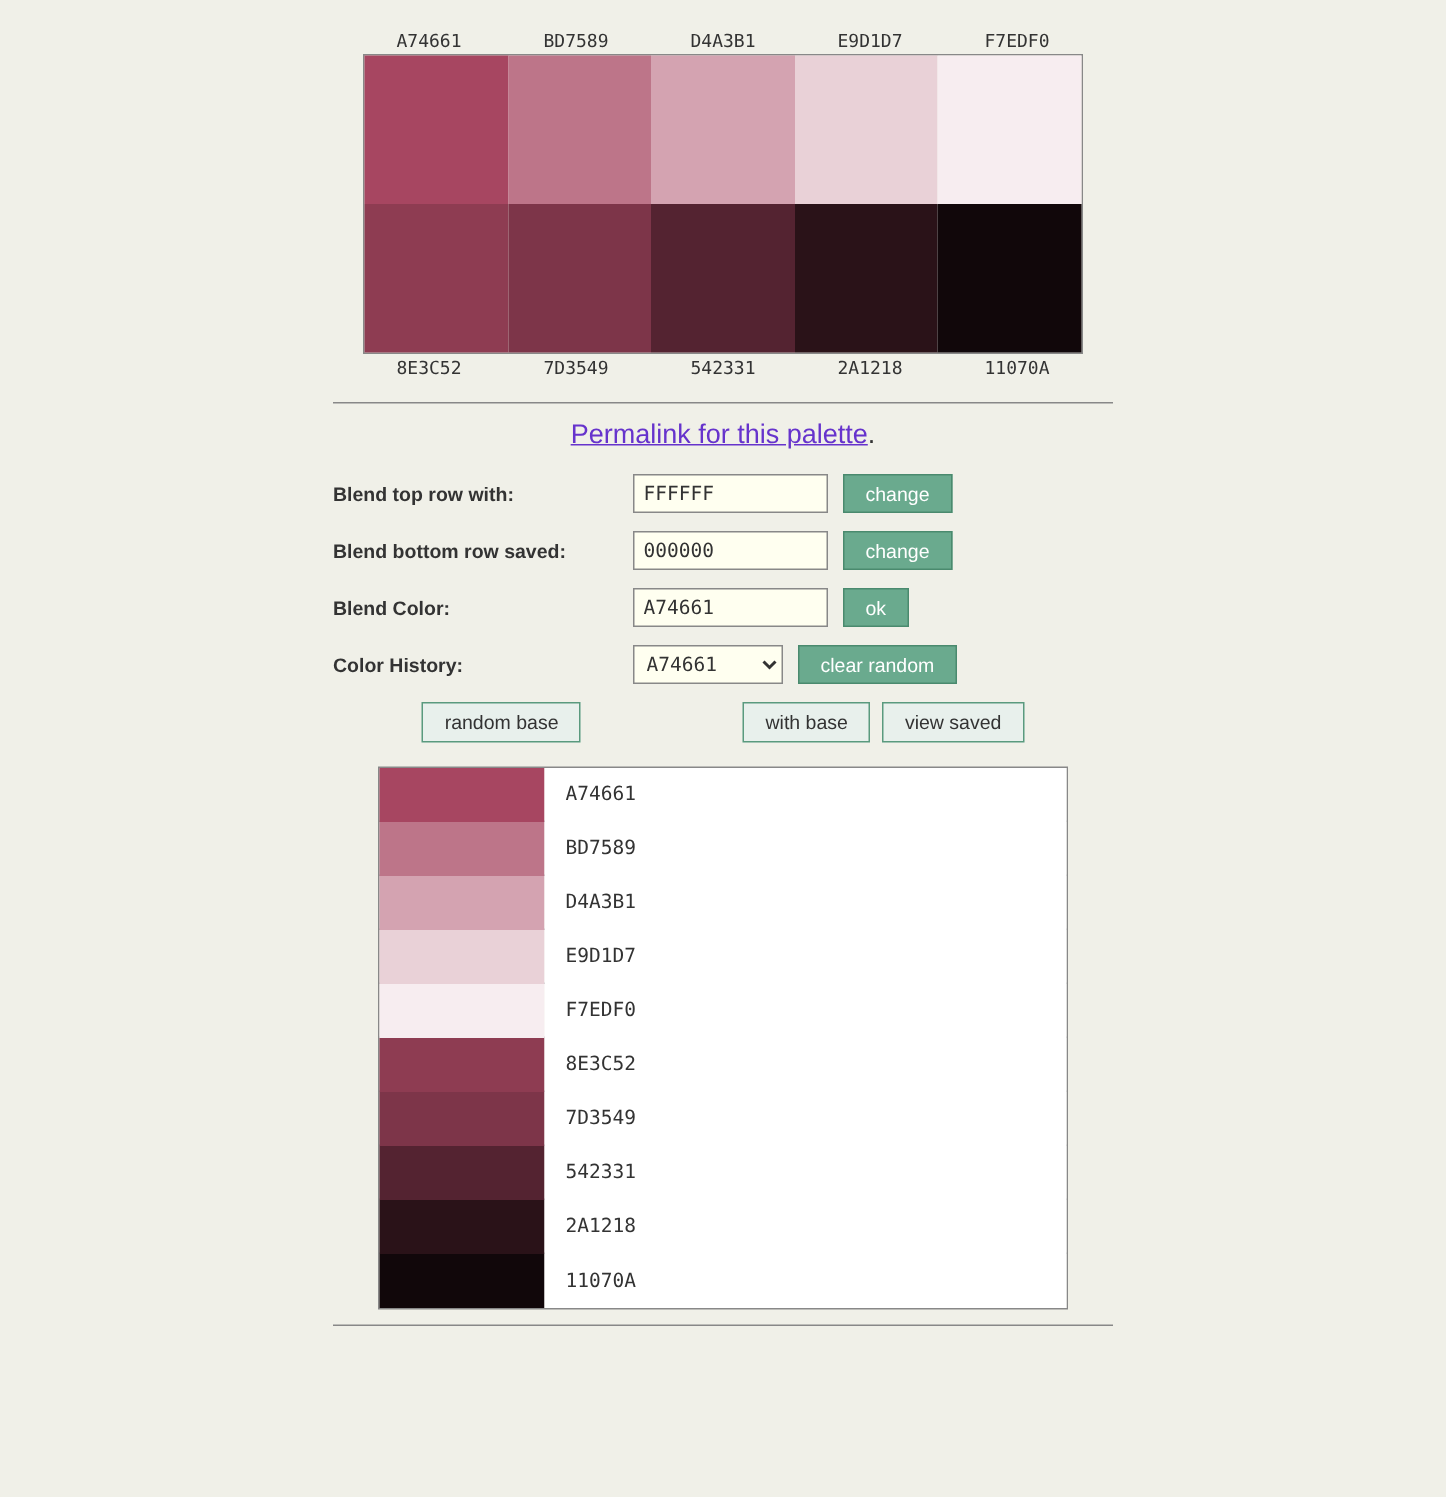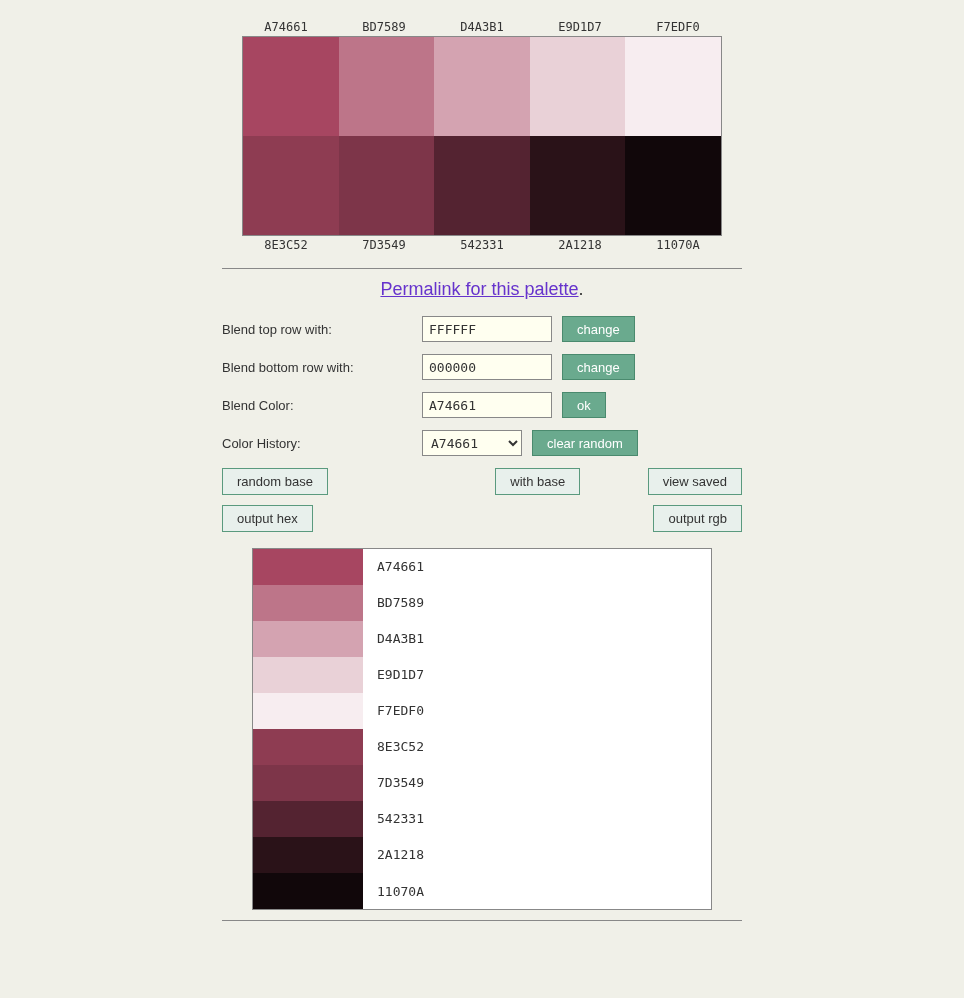--- a/index.html
+++ b/index.html
@@ -79,21 +79,21 @@
 
     
     .form-row {
       display: flex;
       align-items: center;
       margin-bottom: 12px;
       width: 100%;
     }
     .form-label {
       width: 200px;
-      font-weight: normal;
+      font-weight: bold;
       font-size: 13px;
       color: #333;
     }
     .form-input {
       width: 130px;
       height: 26px;
       border: 1px solid #888;
       background: #fffff0;
       padding: 2px 6px;
       font-family: monospace;
@@ -117,24 +117,24 @@
       font-size: 13px;
       padding: 4px 14px;
       cursor: pointer;
       margin-left: 10px;
       height: 26px;
     }
 
     
     .button-row {
       display: flex;
-      gap: 28px;
+      gap: 8px;
       margin-bottom: 10px;
       width: 100%;
-      justify-content: space-between;
+      justify-content: center;
     }
     .btn-outline {
       background: #e8f0ec;
       border: 1px solid #5a9a7e;
       color: #333;
       font-size: 13px;
       padding: 5px 14px;
       cursor: pointer;
     }
 
@@ -223,21 +223,21 @@
     <a href="#">Permalink for this palette</a><span>.</span>
   </div>
 
   <div class="form-row">
     <span class="form-label">Blend top row with:</span>
     <input class="form-input" type="text" value="FFFFFF" style="">
     <button class="btn-green">change</button>
   </div>
 
   <div class="form-row">
-    <span class="form-label">Blend bottom row with:</span>
+    <span class="form-label">Blend bottom row saved:</span>
     <input class="form-input" type="text" value="000000" style="">
     <button class="btn-green">change</button>
   </div>
 
   <div class="form-row">
     <span class="form-label">Blend Color:</span>
     <input class="form-input" type="text" value="A74661" style="">
     <button class="btn-green">ok</button>
   </div>
 
@@ -250,24 +250,20 @@
     </div>
     <button class="btn-green">clear random</button>
   </div>
 
   <div class="button-row">
     <button class="btn-outline">random base</button>
     <button class="btn-outline" style="margin-left:100px;">with base</button>
     <button class="btn-outline">view saved</button>
   </div>
 
-  <div class="button-row">
-    <button class="btn-outline">output hex</button>
-    <button class="btn-outline" style="margin-left:100px;">output rgb</button>
-  </div>
 
   <div class="output-list">
     <div class="output-row">
       <div class="output-color-swatch" style="background:#A74661;"></div>
       <div class="output-hex-label">A74661</div>
     </div>
     <div class="output-row">
       <div class="output-color-swatch" style="background:#BD7589;"></div>
       <div class="output-hex-label">BD7589</div>
     </div>

